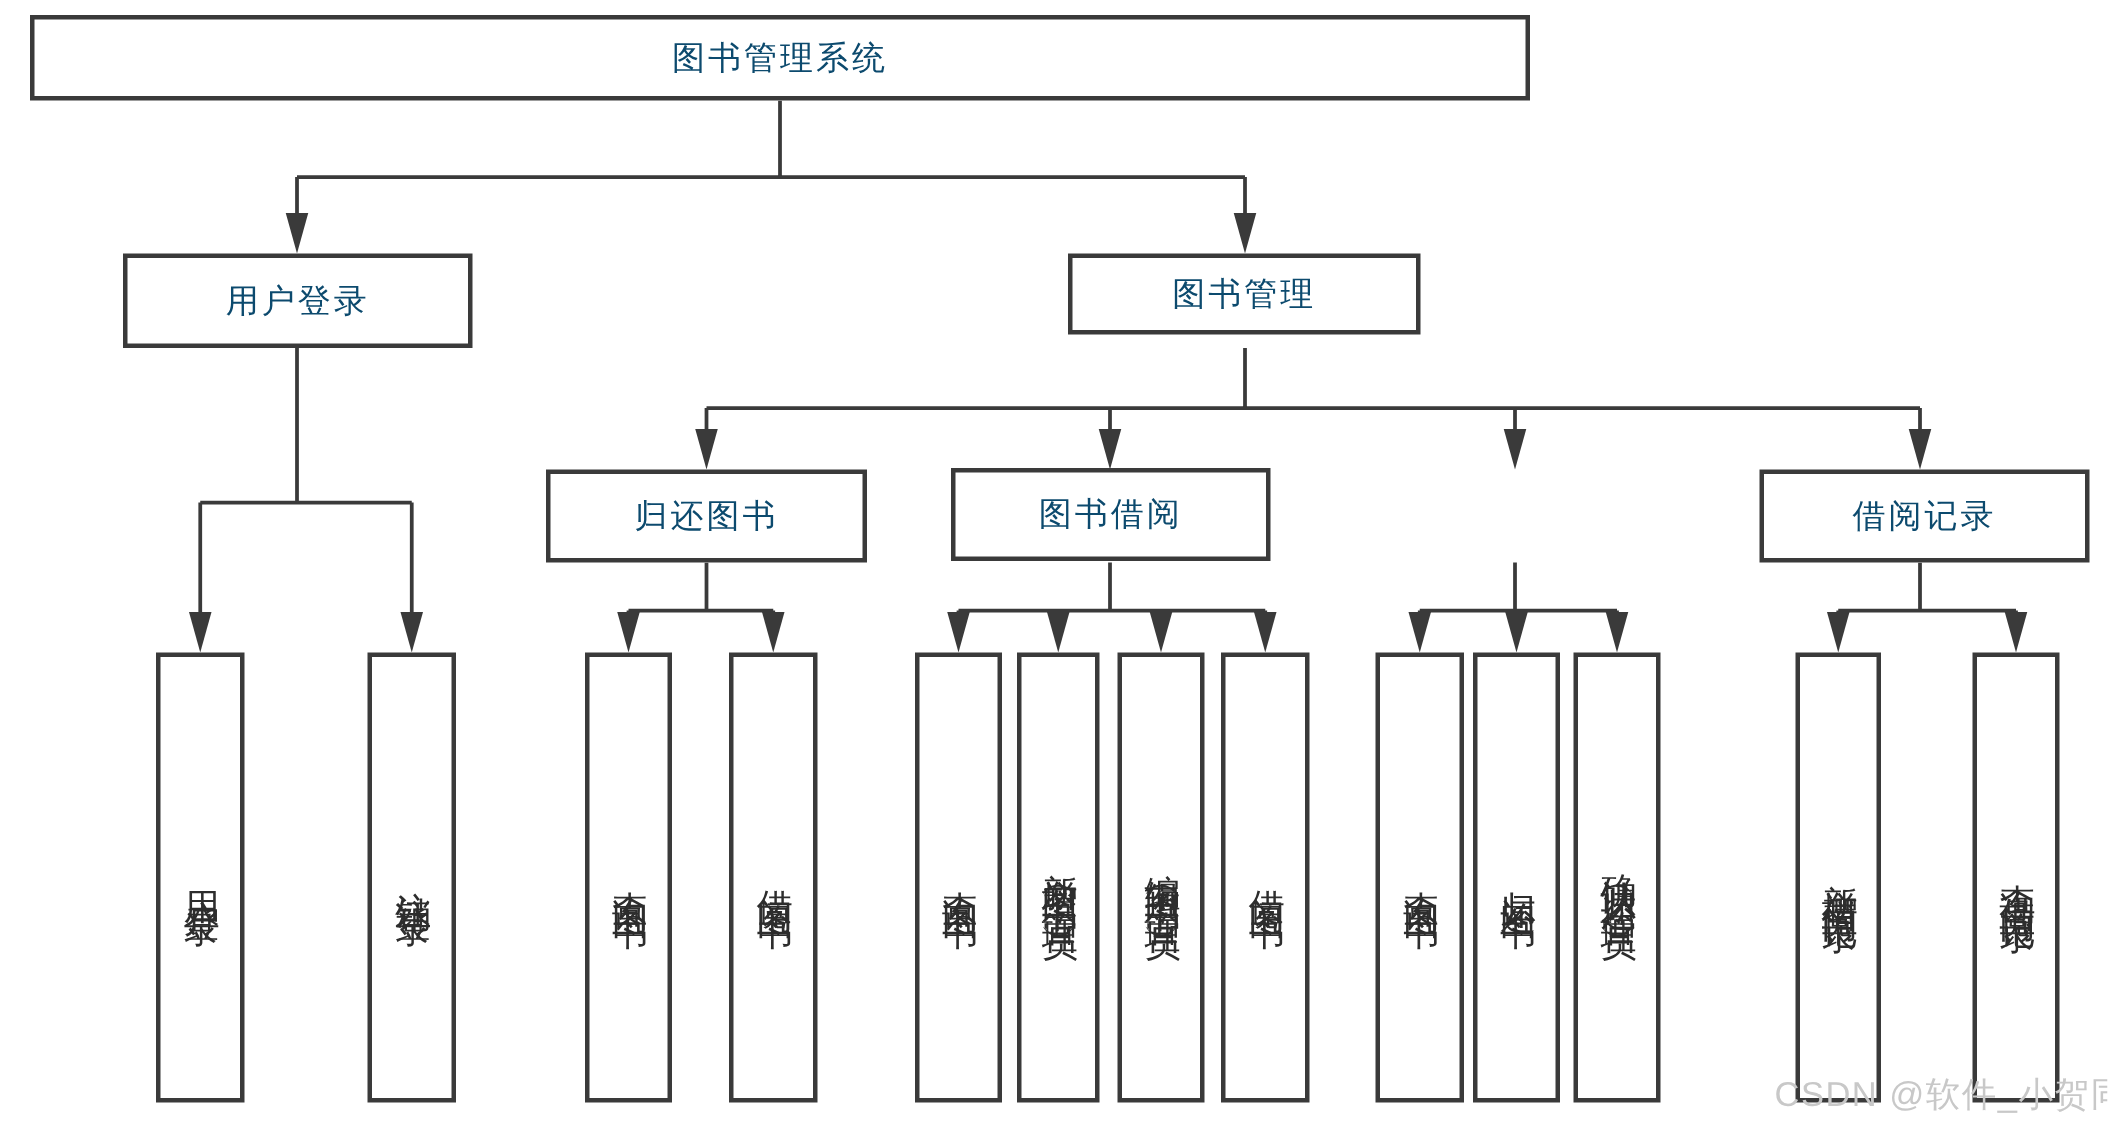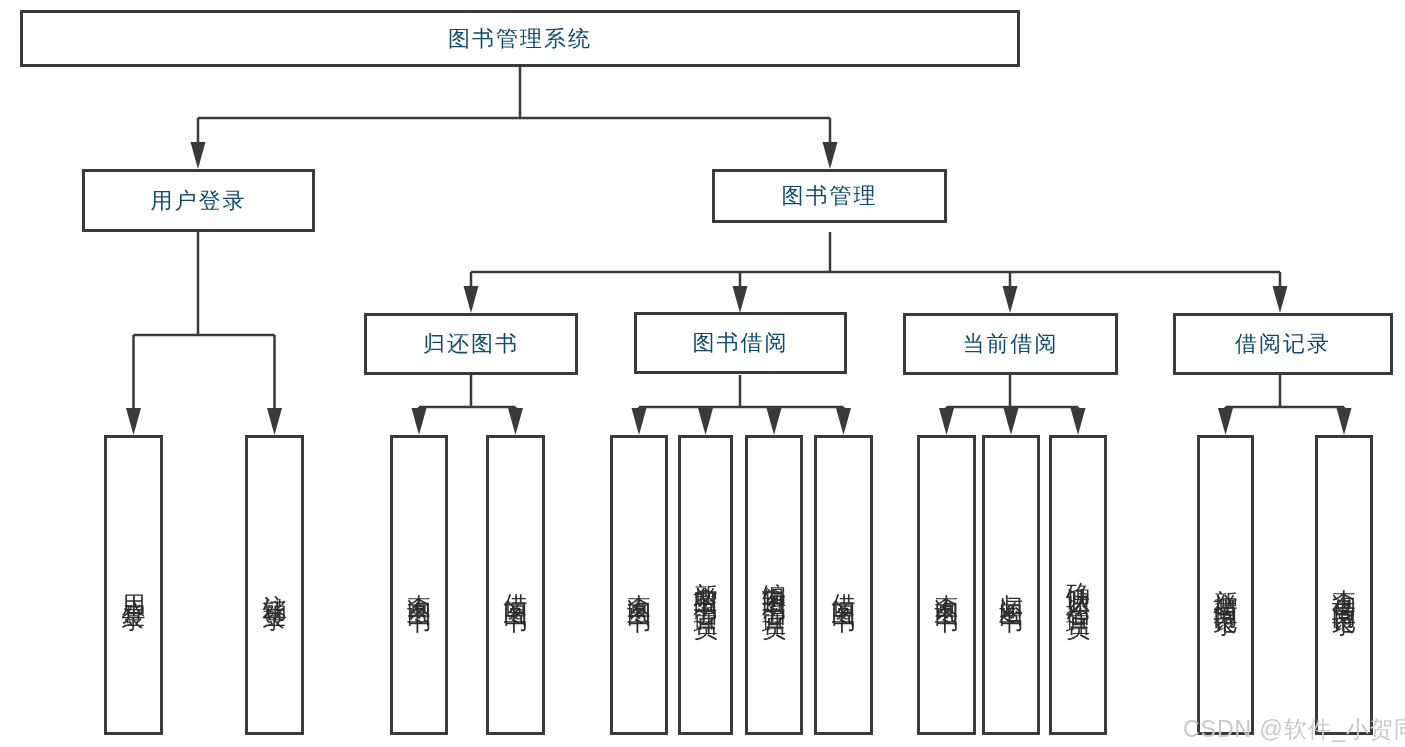--- a/index.html
+++ b/index.html
@@ -100,23 +100,20 @@
   <div class="box" style="left:712px;top:169px;width:235px;height:54px">
     <span class="hlabel">图书管理</span>
   </div>
 
   <div class="box" style="left:364px;top:313px;width:214px;height:62px">
     <span class="hlabel">归还图书</span>
   </div>
   <div class="box" style="left:634px;top:312px;width:213px;height:62px">
     <span class="hlabel">图书借阅</span>
   </div>
-  <div class="box" style="left:903px;top:313px;width:215px;height:62px">
-    <span class="hlabel">当前借阅</span>
-  </div>
   <div class="box" style="left:1173px;top:313px;width:220px;height:62px">
     <span class="hlabel">借阅记录</span>
   </div>
 
   <div class="box leaf" style="left:104px;width:59px">
     <span class="vlabel">用户登录</span>
   </div>
   <div class="box leaf" style="left:245px;width:59px">
     <span class="vlabel">注销登录</span>
   </div>

